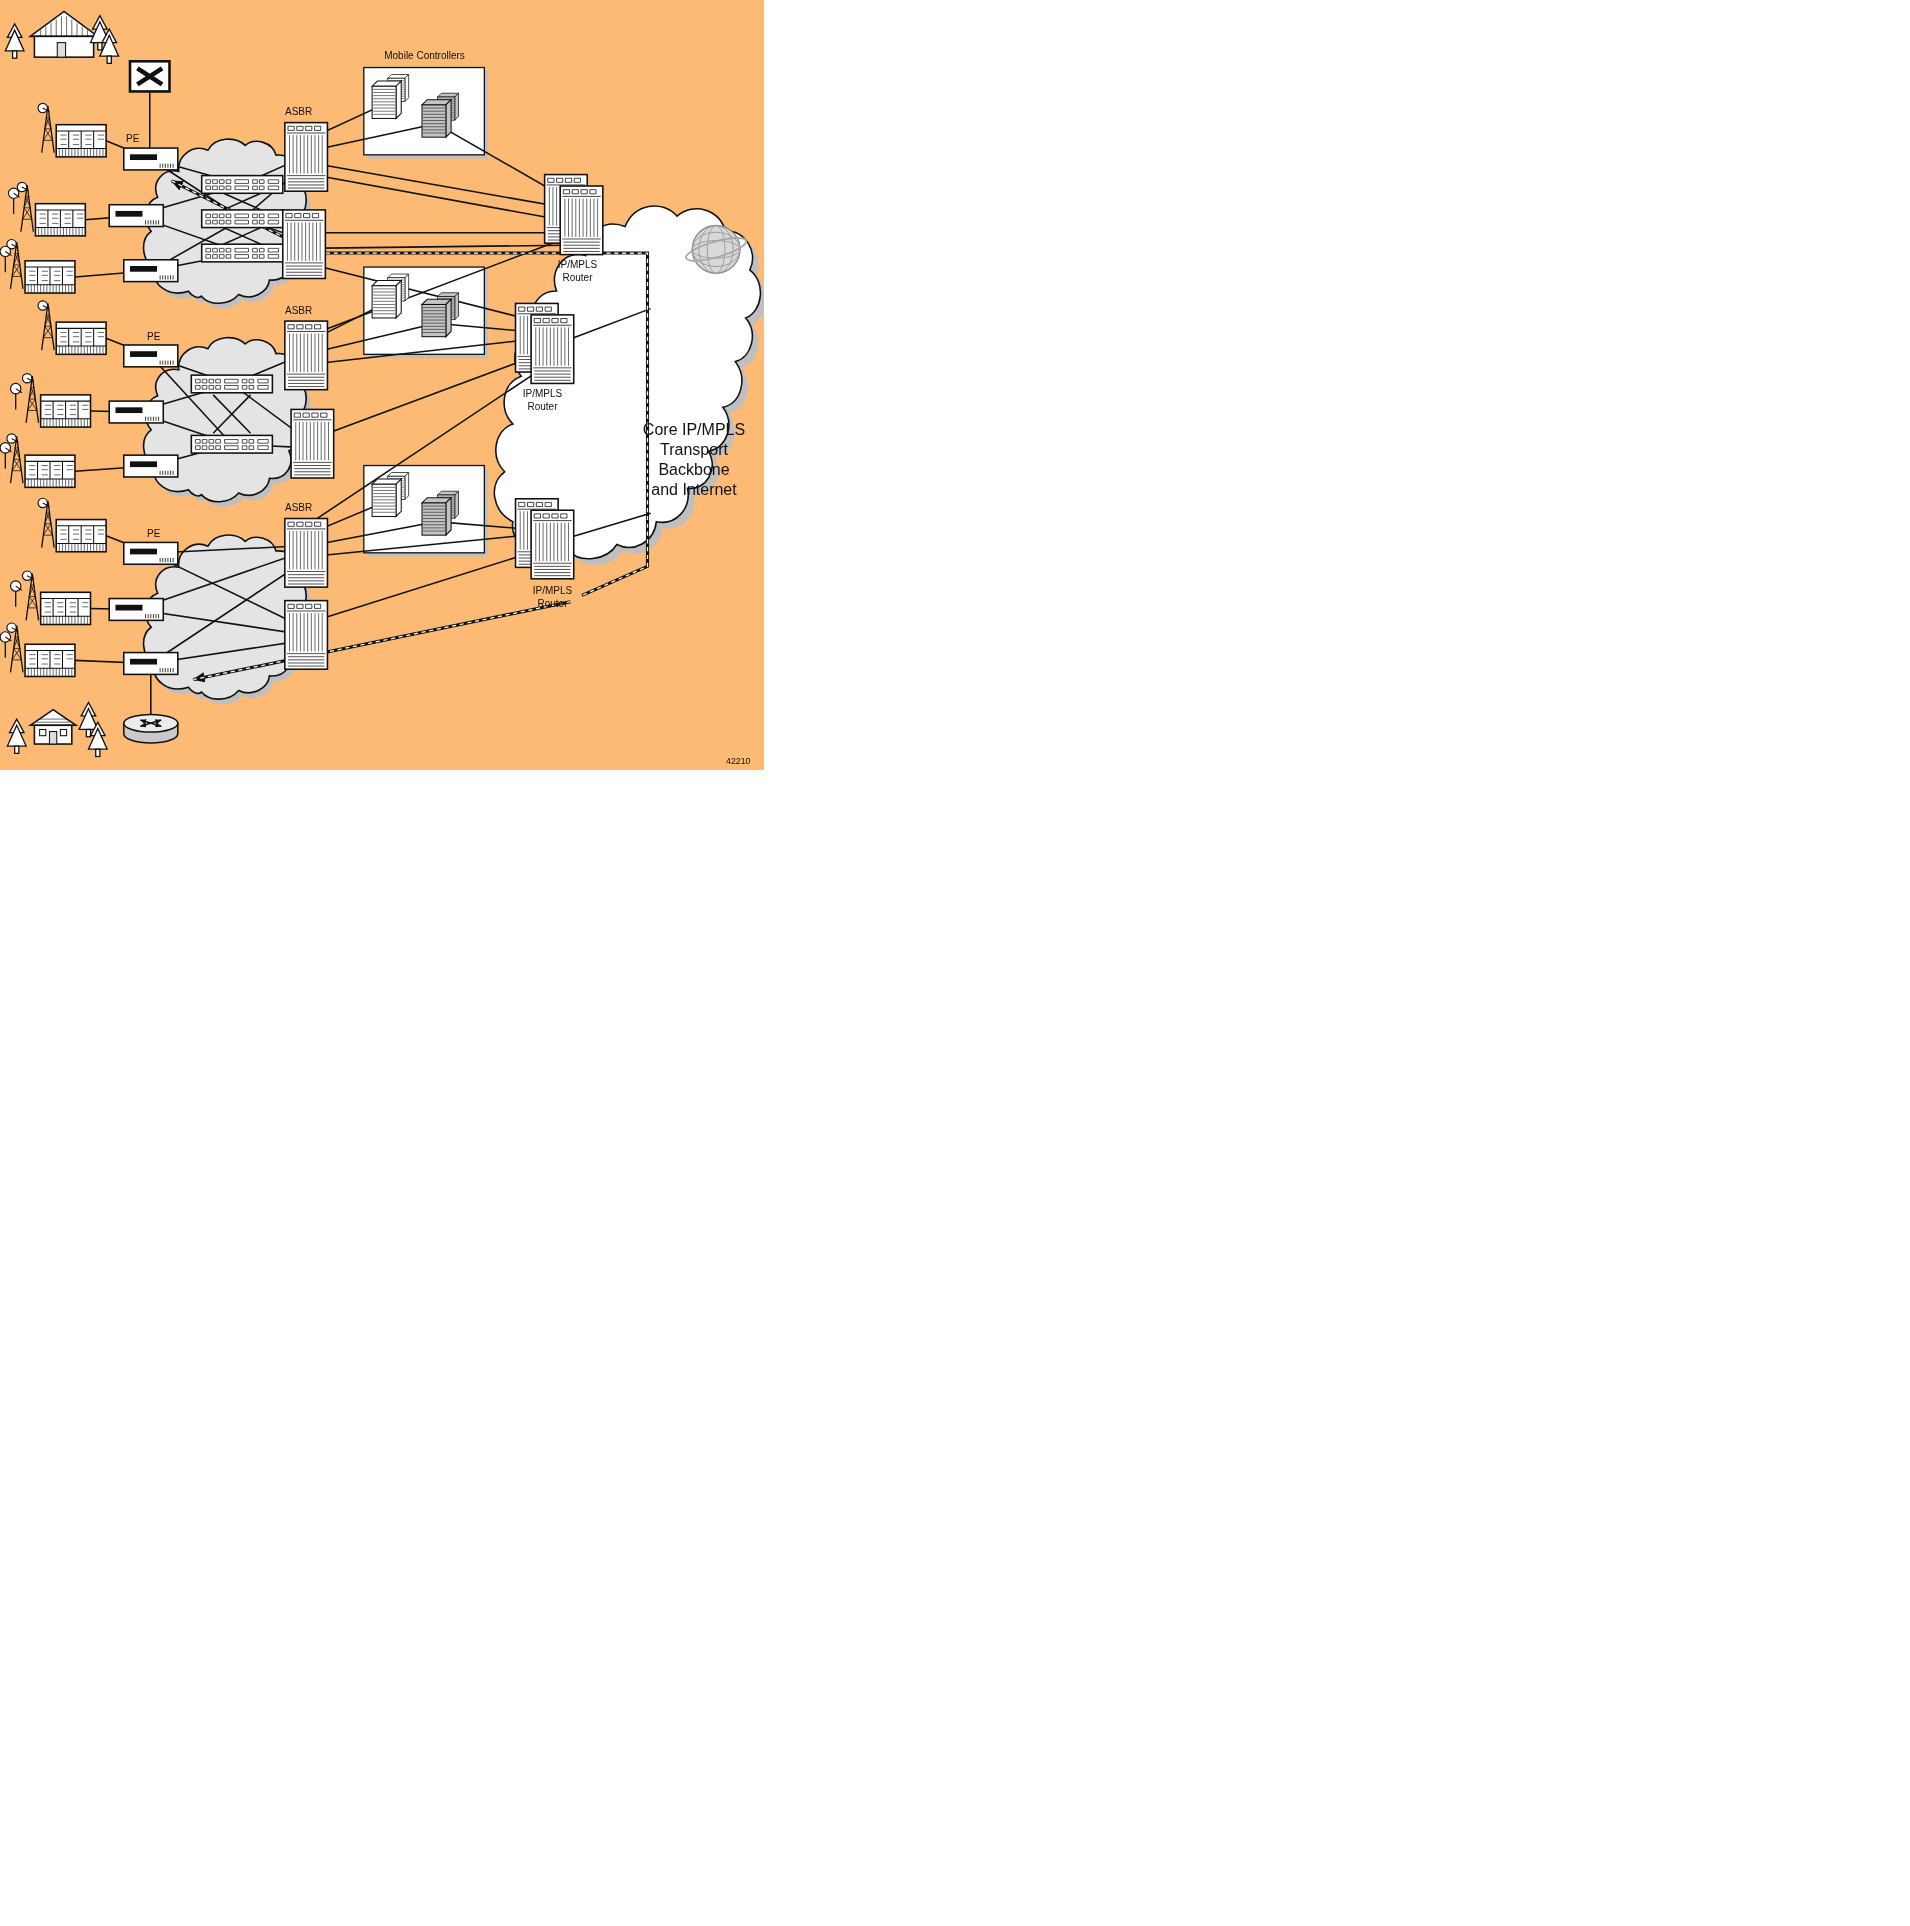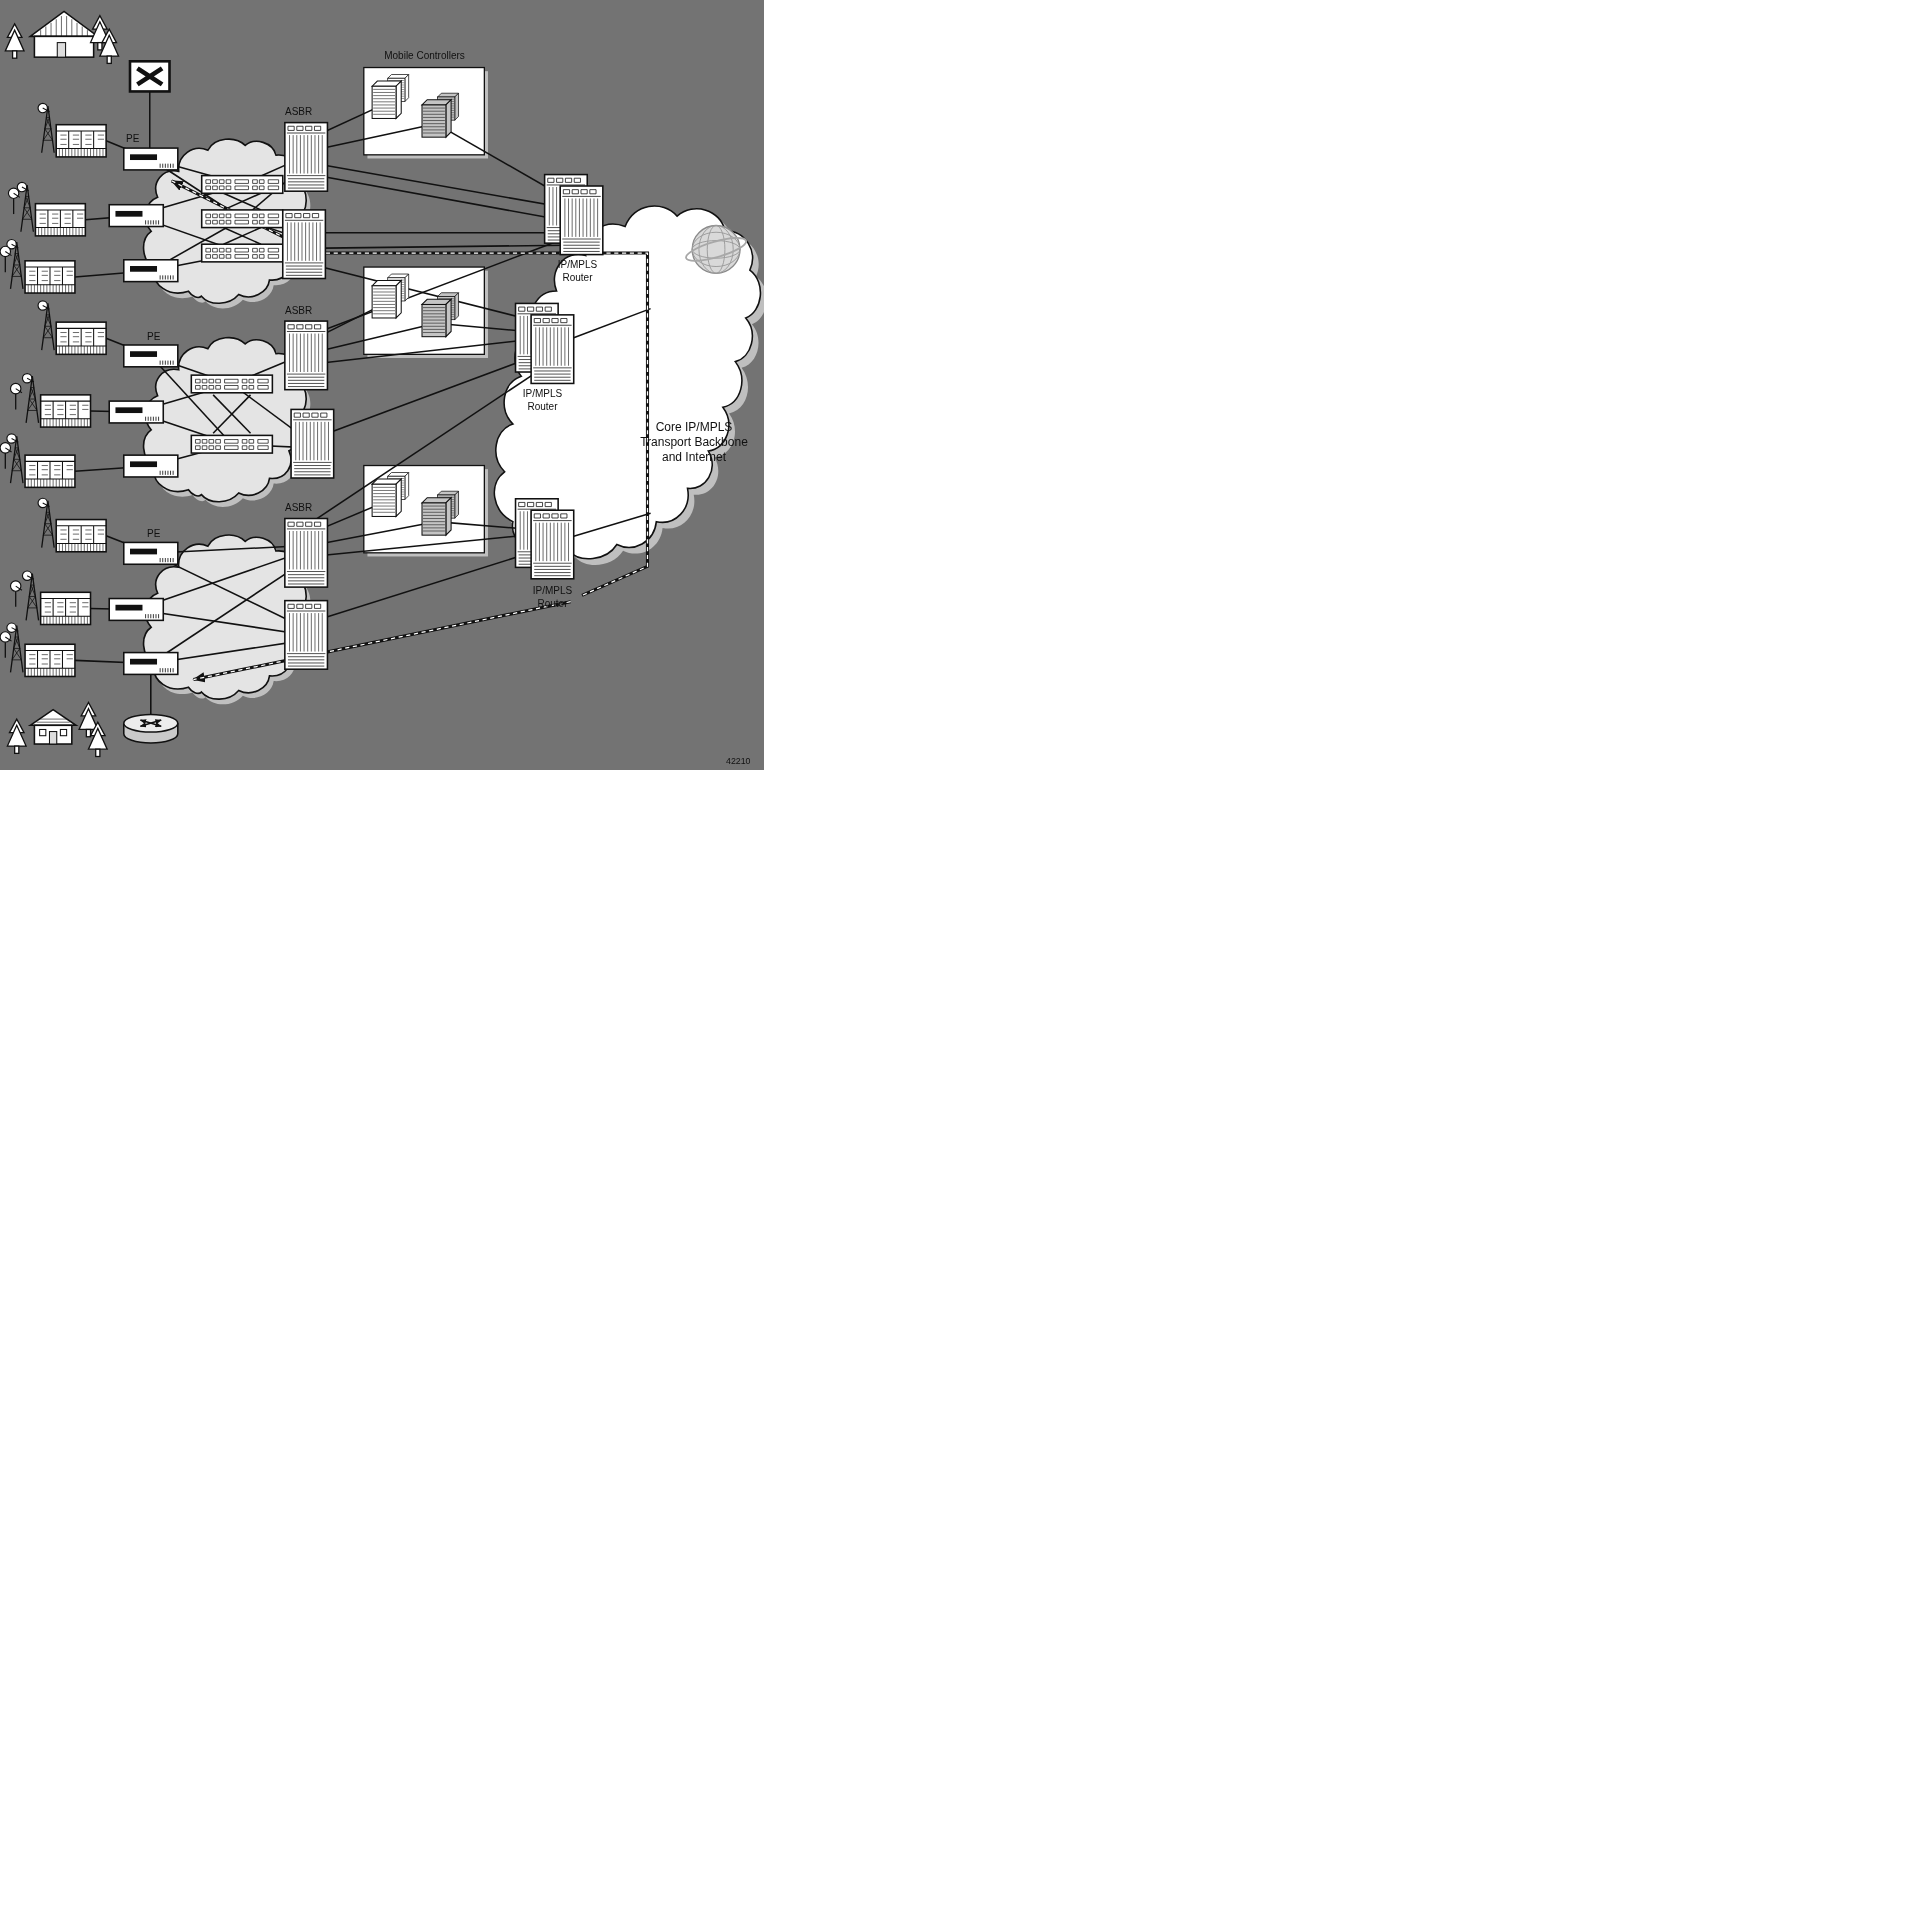--- a/index.html
+++ b/index.html
@@ -1,21 +1,21 @@
 <!DOCTYPE html>
 <html style="font-size:8.3px"><head>
 <meta charset="utf-8">
 <style>
   html,body{margin:0;padding:0;background:#fff;}
-  .stage{position:relative;width:764px;height:770px;background:#737373;
+  .stage{position:relative;width:764px;height:770px;background:#fdba74;
          font-family:"Liberation Sans",sans-serif;color:#111;overflow:hidden;}
   .stage svg{position:absolute;left:0;top:0;}
   .lbl{position:absolute;font-size:10px;line-height:1.25;white-space:pre-line;}
   .lbl.center{text-align:center;}
-  .core{font-size:12px;}
+  .core{font-size:16px;}
   .fig{font-size:8.8px;}
 </style>
 </head>
 <body>
 
 <div class="stage">
 <svg width="764" height="770" viewBox="0 0 1470 1482">
   <defs>
     <marker id="arrowL" markerUnits="userSpaceOnUse" markerWidth="24" markerHeight="20" refX="22" refY="10" orient="auto-start-reverse">
       <path d="M0,0L24,10L0,20Z" fill="#111"></path>

